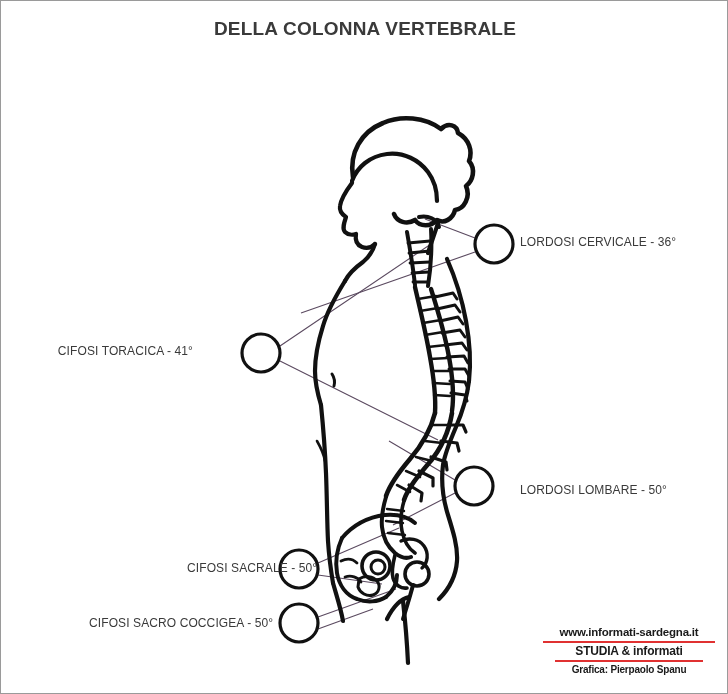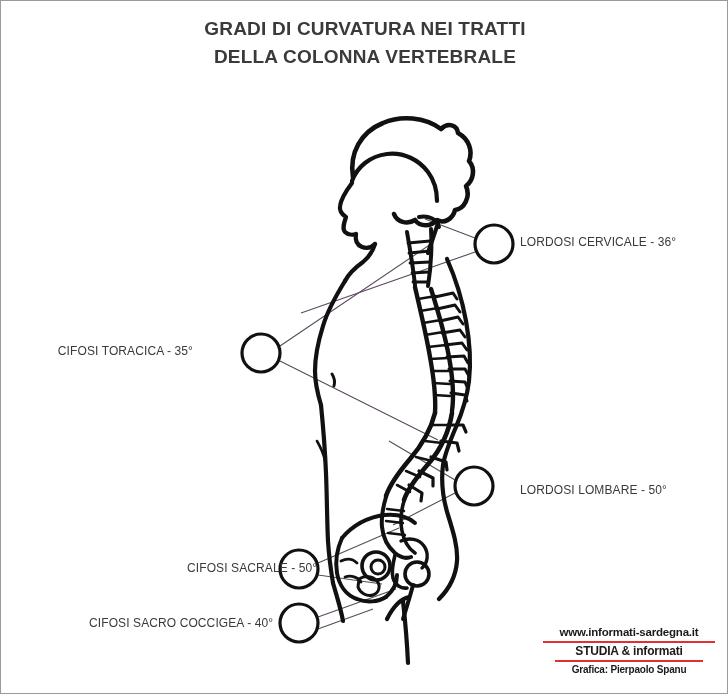--- a/index.html
+++ b/index.html
@@ -84,21 +84,20 @@
     width: 100%;
   }
   #credits .rule.short { width: 86%; }
 </style>
 </head>
 <body>
 
 <div id="page">
 
   <div id="title-block">
-    <span class="tline">GRADI DI CURVATURA NEI TRATTI</span>
     <span class="tline">DELLA COLONNA VERTEBRALE</span>
   </div>
 
   <svg id="figure-layer" viewBox="0 0 728 694">
 
     <g fill="none" stroke="#5b4a60" stroke-width="1.1">
 
       <path d="M474,237 L424,218 M474,251 L300,312"></path>
 
       <path d="M279,345 L430,243 M279,360 L437,439"></path>
@@ -302,27 +301,27 @@
       <circle cx="493" cy="243" r="19"></circle>
       <circle cx="260" cy="352" r="19"></circle>
       <circle cx="473" cy="485" r="19"></circle>
       <circle cx="298" cy="568" r="19"></circle>
       <circle cx="298" cy="622" r="19"></circle>
     </g>
   </svg>
 
   <div class="callout-label right" style="left:519px; top:234px;">LORDOSI CERVICALE - 36°</div>
 
-  <div class="callout-label left" style="right:calc(728px - 46px - 148px); top:343px; width:148px;">CIFOSI TORACICA - 35°</div>
+  <div class="callout-label left" style="right:calc(728px - 46px - 148px); top:343px; width:148px;">CIFOSI TORACICA - 41°</div>
 
   <div class="callout-label right" style="left:519px; top:482px;">LORDOSI LOMBARE - 50°</div>
 
   <div class="callout-label left" style="left:146px; top:560px;margin-left:40px;">CIFOSI SACRALE - 50°</div>
 
-  <div class="callout-label left" style="left:88px; top:615px;">CIFOSI SACRO COCCIGEA - 40°</div>
+  <div class="callout-label left" style="left:88px; top:615px;">CIFOSI SACRO COCCIGEA - 50°</div>
 
   <div id="credits">
     <span class="cline c-url">www.informati-sardegna.it</span>
     <span class="rule"></span>
     <span class="cline c-studia">STUDIA &amp; informati</span>
     <span class="rule short"></span>
     <span class="cline c-graf">Grafica: Pierpaolo Spanu</span>
   </div>
 
 </div>

